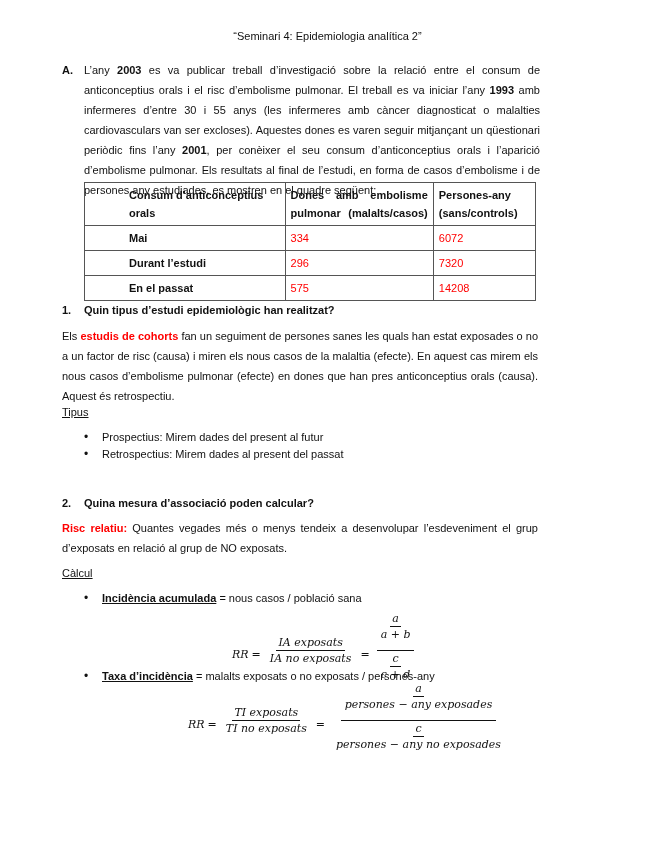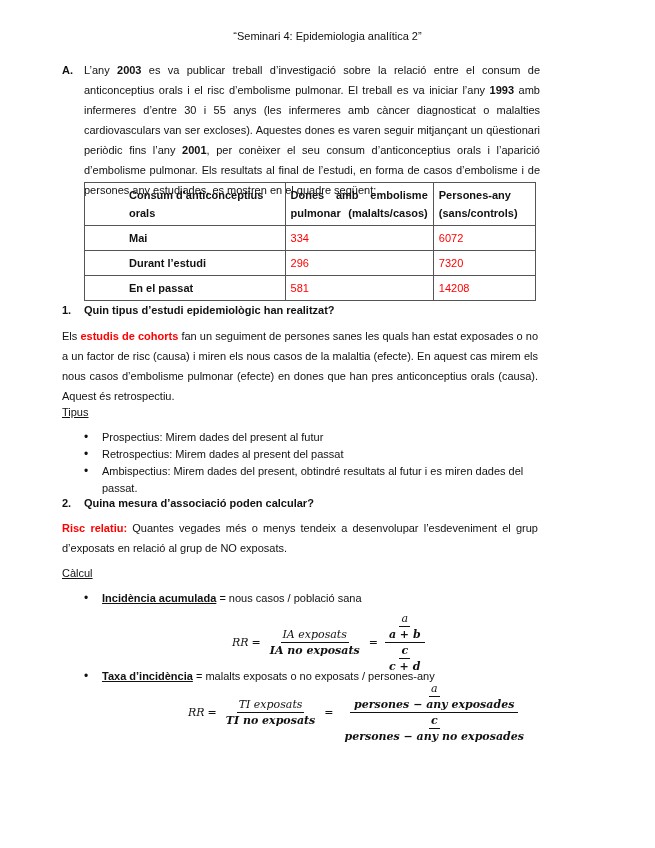--- a/index.html
+++ b/index.html
@@ -21,21 +21,21 @@
   table.data td.c2 { width: 95px; }
   .hdr { font-weight: bold; }
   .qnum { position: absolute; left: 62px; font-weight: bold; }
   .qtext { position: absolute; left: 84px; font-weight: bold; }
   .bullets { position: absolute; left: 84px; margin: 0; padding: 0; list-style: none; }
   .bullets li { position: relative; padding-left: 18px; line-height: 17px; }
   .bullets li::before { content: "•"; position: absolute; left: 0; top: 0; font-size: 12px; }
   .formula { position: absolute; font-family: "DejaVu Serif", serif; font-style: italic; font-size: 11px; display: flex; align-items: center; }
   .frac { display: inline-flex; flex-direction: column; align-items: center; margin: 0 4px; }
   .frac .num { padding: 0 2px 1px; border-bottom: 1px solid #111; text-align: center; }
-  .frac .den { padding: 1px 2px 0; text-align: center; font-weight: bold; }
+  .frac .den { padding: 1px 2px 8px; text-align: center; }
   .eq { margin: 0 3px; font-style: normal; }
 </style>
 </head>
 <body>
 
 <div class="page">
 
   <div class="title">“Seminari 4: Epidemiologia analítica 2”</div>
 
   <div class="secA-label">A.</div>
@@ -53,37 +53,36 @@
       <td class="c1 redn">334</td>
       <td class="c2 redn">6072</td>
     </tr>
     <tr>
       <td class="c0">Durant l’estudi</td>
       <td class="c1 redn">296</td>
       <td class="c2 redn">7320</td>
     </tr>
     <tr>
       <td class="c0">En el passat</td>
-      <td class="c1 redn">581</td>
+      <td class="c1 redn">575</td>
       <td class="c2 redn">14208</td>
     </tr>
   </tbody>
     </table>
 
   <div class="qnum" style="top:304px">1.</div>
   <div class="qtext" style="top:304px">Quin tipus d’estudi epidemiològic han realitzat?</div>
 
   <div class="para" style="left:62px; top:326px; width:476px;"><span>Els </span><span class="red">estudis de cohorts</span><span> fan un seguiment de persones sanes les quals han estat exposades o no a un factor de risc (causa) i miren els nous casos de la malaltia (efecte). En aquest cas mirem els nous casos d’embolisme pulmonar (efecte) en dones que han pres anticonceptius orals (causa). Aquest és retrospectiu.</span></div>
 
   <div class="para u" style="left:62px; top:402px;">Tipus</div>
 
   <ul class="bullets" style="top:429px; width:470px;">
     <li>Prospectius: Mirem dades del present al futur</li>
     <li>Retrospectius: Mirem dades al present del passat</li>
-    <li>Ambispectius: Mirem dades del present, obtindré resultats al futur i es miren dades del passat.</li>
   </ul>
 
   <div class="qnum" style="top:497px">2.</div>
   <div class="qtext" style="top:497px">Quina mesura d’associació poden calcular?</div>
 
   <div class="para" style="left:62px; top:518px; width:476px;"><span class="red">Risc relatiu:</span><span> Quantes vegades més o menys tendeix a desenvolupar l’esdeveniment el grup d’exposats en relació al grup de NO exposats.</span></div>
 
   <div class="para u" style="left:62px; top:563px;">Càlcul</div>
 
   <ul class="bullets" style="top:590px; width:470px;">

